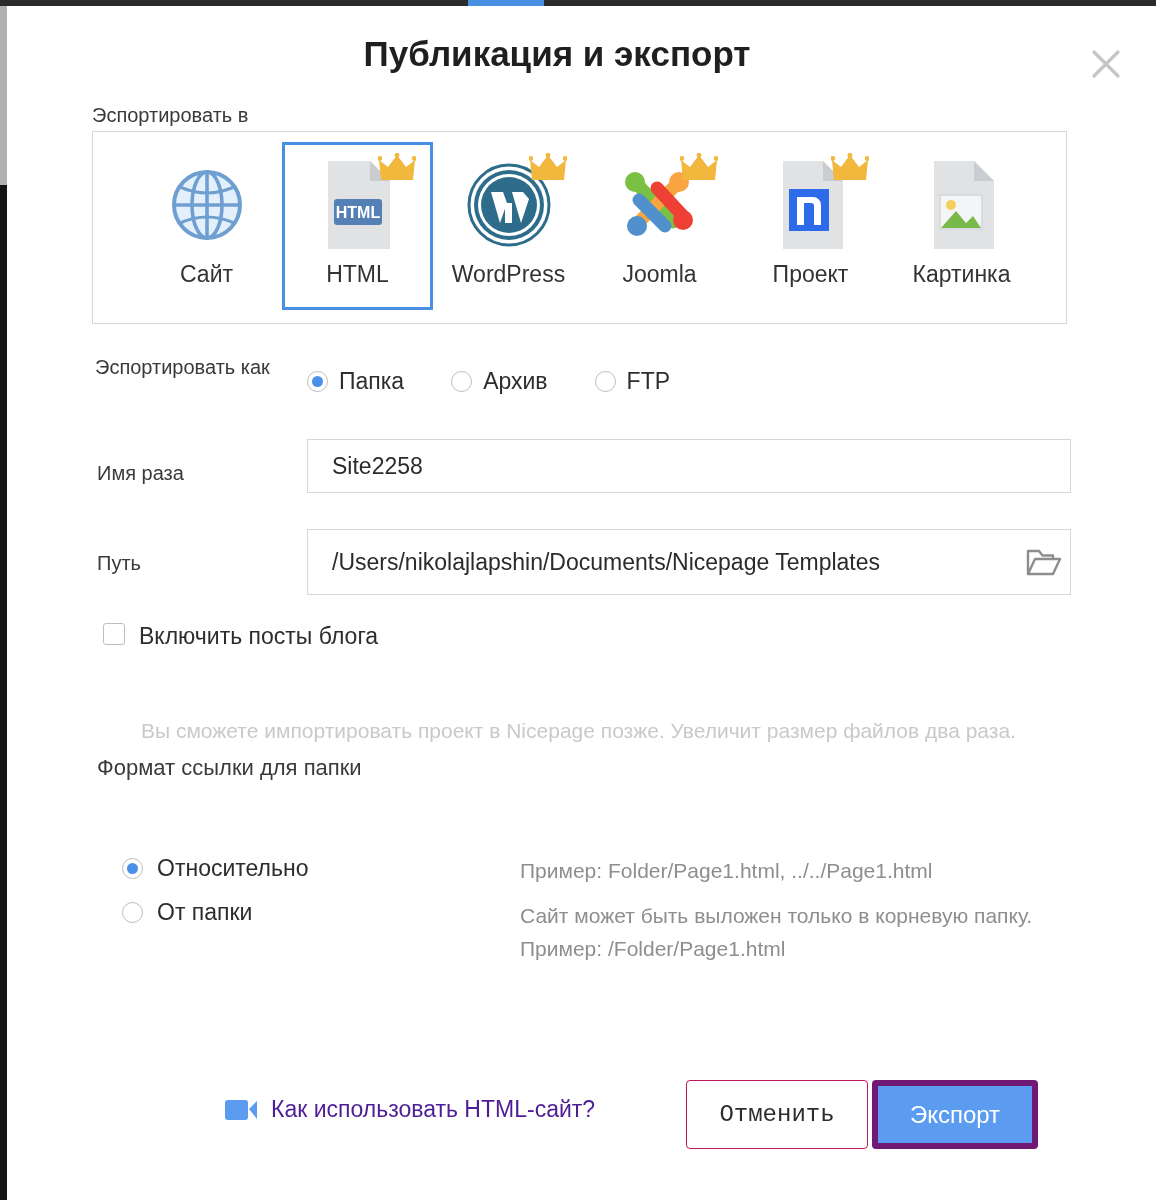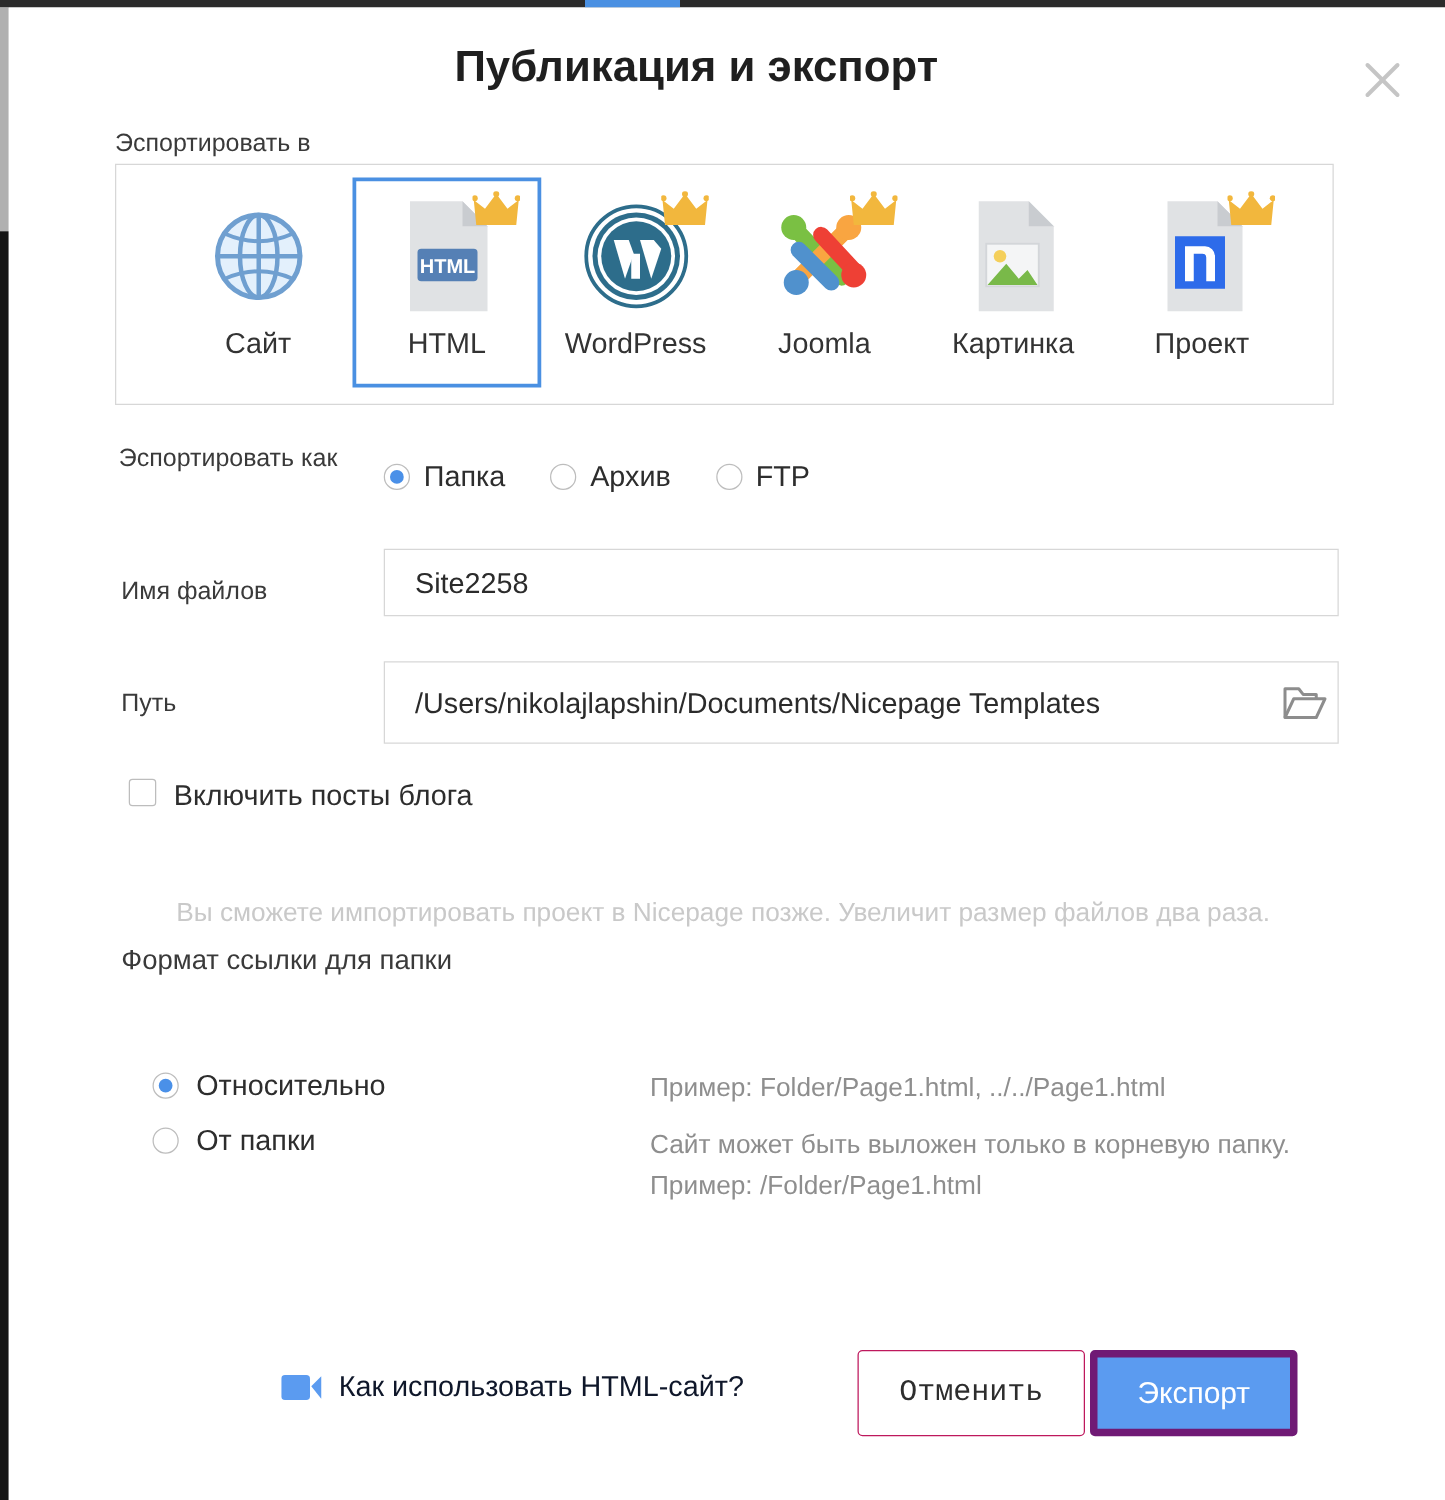--- a/index.html
+++ b/index.html
@@ -154,21 +154,21 @@
     font-size: 20px;
     color: #3a3a3a;
     line-height: 30px;
   }
   .radio-row {
     position: absolute;
     top: 362px;
     left: 300px;
     display: flex;
     align-items: center;
-    gap: 0px;
+    gap: 11px;
   }
   .radio-opt {
     display: flex;
     align-items: center;
     cursor: pointer;
     margin-right: 36px;
   }
   .radio {
     width: 21px;
     height: 21px;
@@ -296,21 +296,21 @@
   
   .help-link {
     position: absolute;
     top: 1090px;
     left: 218px;
     display: flex;
     align-items: center;
     cursor: pointer;
   }
   .video-icon { margin-right: 13px; display: flex; }
-  .help-text { font-size: 23px; color: #0f172a; text-align: center; }
+  .help-text { font-size: 23px; color: #4c1d95; text-align: center; }
   .btn {
     position: absolute;
     top: 1074px;
     height: 69px;
     border-radius: 4px;
     box-sizing: border-box;
     font-size: 24px;
     display: flex;
     align-items: center;
     justify-content: center;
@@ -432,50 +432,50 @@
             <circle cx="20" cy="22" r="10" fill="#7ac043"></circle>
             <circle cx="64" cy="22" r="10" fill="#f9a541"></circle>
             <circle cx="22" cy="66" r="10" fill="#5091cd"></circle>
             <circle cx="68" cy="60" r="10" fill="#ee4035"></circle>
           </svg>
         </div>
         <div class="target-label">Joomla</div>
       </div>
 
       <div class="target-card">
+        <div class="crown">
+          <svg width="38" height="30" viewBox="0 0 38 30">
+            <path d="M3 27 L1 7 L10 14 L19 2 L28 14 L37 7 L35 27 Z" fill="#f2b73d"></path>
+            <circle cx="1.8" cy="5.5" r="2.4" fill="#f2b73d"></circle>
+            <circle cx="36.2" cy="5.5" r="2.4" fill="#f2b73d"></circle>
+            <circle cx="19" cy="2.2" r="2.4" fill="#f2b73d"></circle>
+          </svg>
+        </div>
+        <div class="target-icon">
+          <svg width="84" height="96" viewBox="0 0 84 96">
+            <path d="M14 4 H54 L74 24 V92 H14 Z" fill="#e0e2e4"></path>
+            <path d="M54 4 L74 24 H54 Z" fill="#c9ccd0"></path>
+            <rect x="20" y="32" width="40" height="42" fill="#2d6bea"></rect>
+            <path d="M28 68 V40 h16 a8 8 0 0 1 8 8 v20 h-7 V49 a3 3 0 0 0 -3 -3 h-7 v22 Z" fill="#ffffff"></path>
+          </svg>
+        </div>
+        <div class="target-label">Проект</div>
+      </div>
+
+      <div class="target-card">
         <div class="target-icon">
           <svg width="84" height="96" viewBox="0 0 84 96">
             <path d="M14 4 H54 L74 24 V92 H14 Z" fill="#e0e2e4"></path>
             <path d="M54 4 L74 24 H54 Z" fill="#c9ccd0"></path>
             <rect x="20" y="38" width="42" height="34" fill="#f4f5f6" stroke="#d3d6d9" stroke-width="1.5"></rect>
             <circle cx="31" cy="48" r="5" fill="#f4cf5b"></circle>
             <path d="M21 71 L36 54 L46 66 L53 59 L61 71 Z" fill="#79b949"></path>
           </svg>
         </div>
         <div class="target-label">Картинка</div>
-      </div>
-
-      <div class="target-card">
-        <div class="crown">
-          <svg width="38" height="30" viewBox="0 0 38 30">
-            <path d="M3 27 L1 7 L10 14 L19 2 L28 14 L37 7 L35 27 Z" fill="#f2b73d"></path>
-            <circle cx="1.8" cy="5.5" r="2.4" fill="#f2b73d"></circle>
-            <circle cx="36.2" cy="5.5" r="2.4" fill="#f2b73d"></circle>
-            <circle cx="19" cy="2.2" r="2.4" fill="#f2b73d"></circle>
-          </svg>
-        </div>
-        <div class="target-icon">
-          <svg width="84" height="96" viewBox="0 0 84 96">
-            <path d="M14 4 H54 L74 24 V92 H14 Z" fill="#e0e2e4"></path>
-            <path d="M54 4 L74 24 H54 Z" fill="#c9ccd0"></path>
-            <rect x="20" y="32" width="40" height="42" fill="#2d6bea"></rect>
-            <path d="M28 68 V40 h16 a8 8 0 0 1 8 8 v20 h-7 V49 a3 3 0 0 0 -3 -3 h-7 v22 Z" fill="#ffffff"></path>
-          </svg>
-        </div>
-        <div class="target-label">Проект</div>
       </div>
 
     </div>
   </div>
 
   <div class="export-as-label">Эспортировать как</div>
   <div class="radio-row">
     <div class="radio-opt">
       <span class="radio checked"></span>
       <span class="radio-label">Папка</span>
@@ -483,21 +483,21 @@
     <div class="radio-opt">
       <span class="radio"></span>
       <span class="radio-label">Архив</span>
     </div>
     <div class="radio-opt">
       <span class="radio"></span>
       <span class="radio-label">FTP</span>
     </div>
   </div>
 
-  <div class="field-label folder-name-label">Имя файлов</div>
+  <div class="field-label folder-name-label">Имя раза</div>
   <div class="field-box folder-name-box">
     <span class="field-value">Site2258</span>
   </div>
 
   <div class="field-label path-label">Путь</div>
   <div class="field-box path-box">
     <span class="field-value">/Users/nikolajlapshin/Documents/Nicepage Templates</span>
     <span class="browse-icon">
       <svg width="36" height="32" viewBox="0 0 36 32">
         <path d="M2 28 V5 h11 l3.5 4.5 H27 V13" fill="none" stroke="#8d8d8d" stroke-width="2.4" stroke-linejoin="round"></path>

